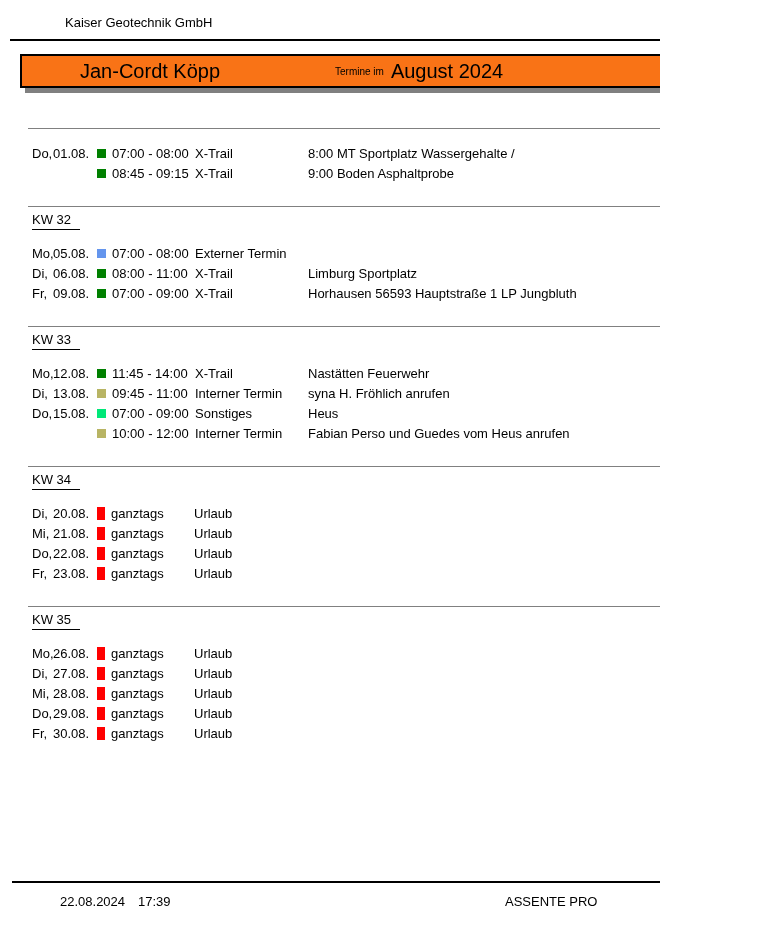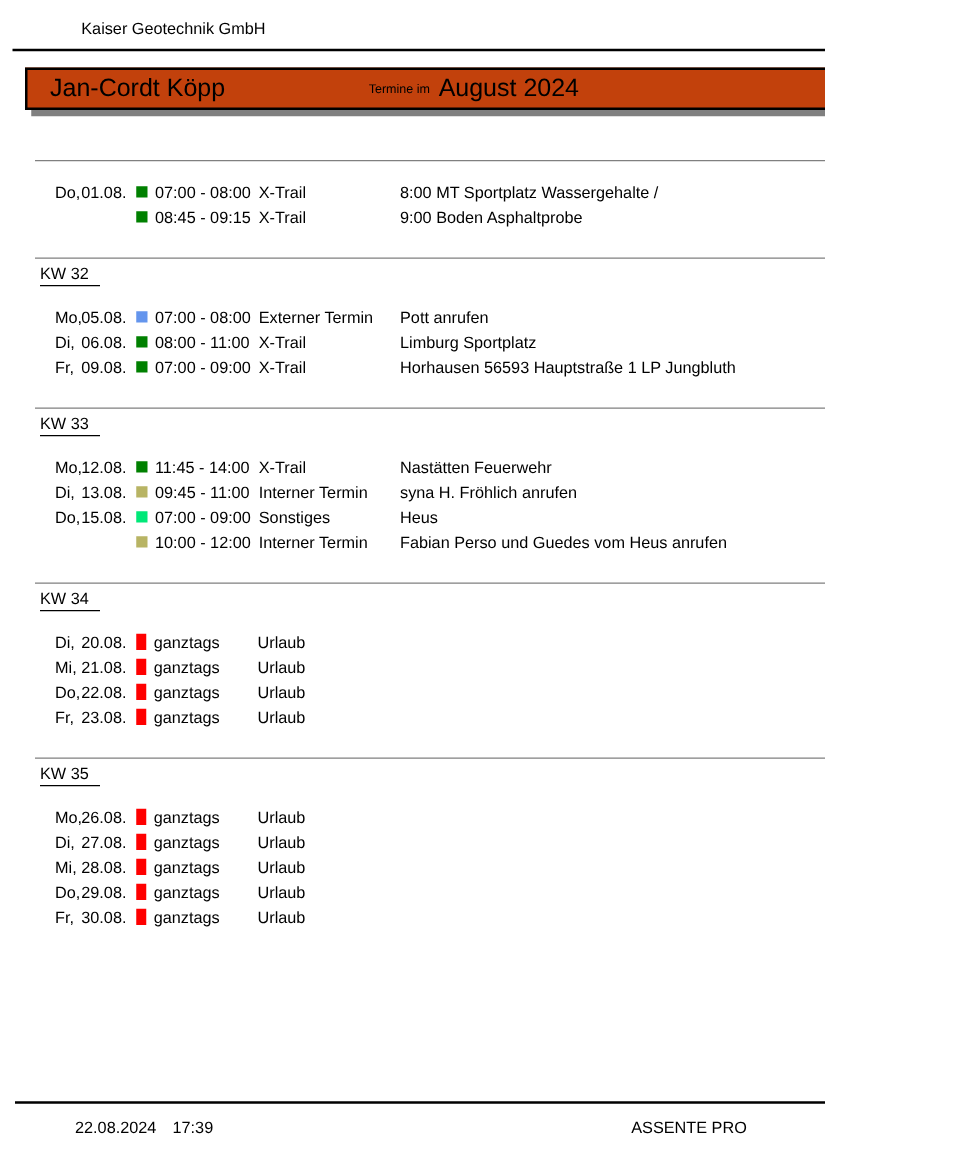--- a/index.html
+++ b/index.html
@@ -5,37 +5,37 @@
   html,body { margin:0; padding:0; background:#fff; }
   .page {
     position:relative; width:660px; height:927px; background:#fff;
     font-family:"Liberation Sans", sans-serif; color:#000; overflow:hidden;
   }
   .company { position:absolute; left:65px; top:15px; font-size:13px; }
   .top-rule { position:absolute; left:10px; top:39px; width:742px; height:2px; background:#000; }
 
   .title-box {
     position:absolute; left:20px; top:54px; width:710px; height:30px;
-    border:2px solid #000; background:#c2410c; box-shadow:5px 5px 0 #808080;
-    display:flex; align-items:center;
+    border:2px solid #000; background:#f97316; box-shadow:5px 5px 0 #808080;
+    display:flex; align-items:center;padding-left:40px;
   }
   .person { margin-left:18px; font-size:20px; width:255px; white-space:nowrap; }
   .sub-prefix { font-size:10px; }
   .month { font-size:20px; margin-left:7px; white-space:nowrap; }
 
   .weeks { position:absolute; top:128px; left:0; width:780px; }
   .week { padding-bottom:23px; }
   .week-rule { margin-left:28px; width:724px; height:1px; background:#808080; }
   .week-head { margin:3px 0 0 32px; height:19px; }
   .week-label {
     display:inline-block; font-size:13px; padding:0 9px 2px 0;
     border-bottom:1px solid #000;
   }
   .rows { margin-top:14px; }
-  .row { display:flex; align-items:center; height:20px; font-size:13px; white-space:nowrap;margin-left:12px; }
+  .row { display:flex; align-items:center; height:20px; font-size:13px; white-space:nowrap; }
   .col-day { margin-left:32px; width:65px; display:inline-flex; flex:none; }
   .wd { display:inline-block; width:21px; flex:none; }
   .marker { width:9px; height:9px; flex:none; background:#ccc; }
   .marker.rect { width:8px; height:13px; }
   .col-time { margin-left:6px; width:83px; flex:none; }
   .col-type { width:113px; flex:none; }
   .col-desc { flex:1; }
 
   .footer-rule { position:absolute; left:12px; top:881px; width:740px; height:2px; background:#000; }
   .f-date { position:absolute; left:60px;  top:894px; font-size:13px; }
@@ -91,21 +91,20 @@
     </div>
     <div class="rows">
   <div class="row">
     <span class="col-day">
       <span class="wd">Mo,</span>
       <span class="date">05.08.</span>
     </span>
     <span class="marker" style="background: rgb(100, 149, 237);"></span>
     <span class="col-time">07:00 - 08:00</span>
     <span class="col-type">Externer Termin</span>
-    <span class="col-desc">Pott anrufen</span>
   </div>
 
   <div class="row">
     <span class="col-day">
       <span class="wd">Di,</span>
       <span class="date">06.08.</span>
     </span>
     <span class="marker" style="background: rgb(0, 128, 0);"></span>
     <span class="col-time">08:00 - 11:00</span>
     <span class="col-type">X-Trail</span>

